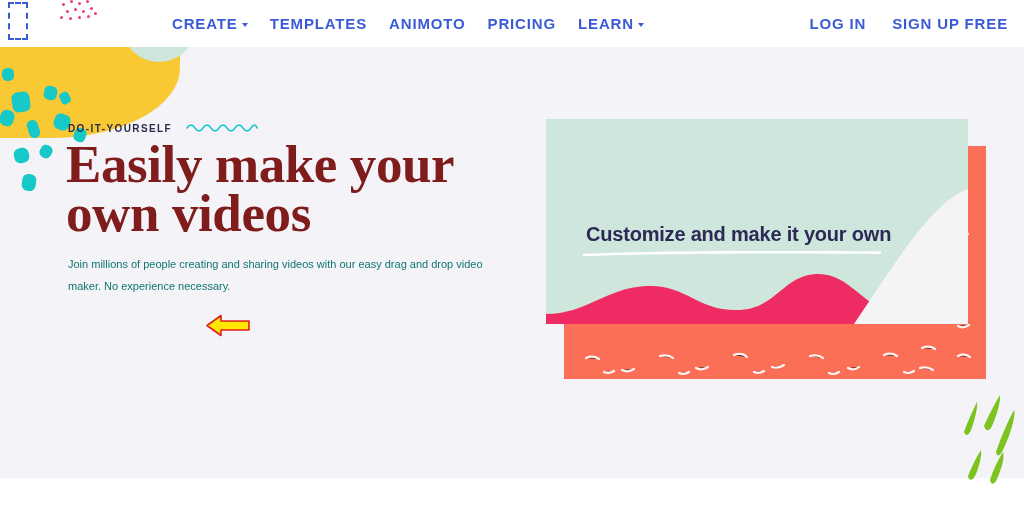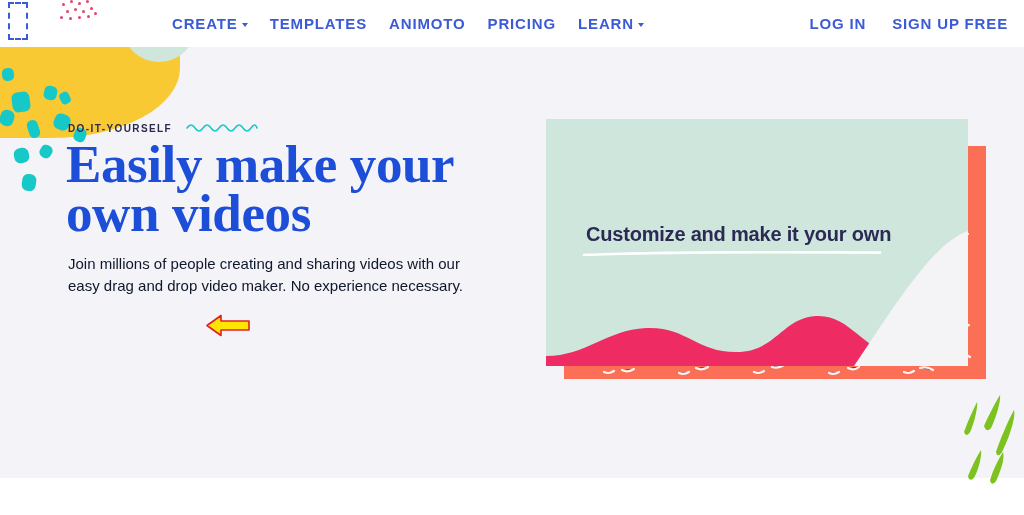--- a/index.html
+++ b/index.html
@@ -164,31 +164,31 @@
   .squiggle { display: block; }
 
   .headline {
     position: absolute;
     left: 66px; top: 140px;
     width: 430px;
     font-family: "Liberation Serif", serif;
     font-weight: bold;
     font-size: 53px;
     line-height: 49px;
-    color: #1d4ed8;
+    color: #7f1d1d;
     letter-spacing: -0.4px;
   }
 
   .subcopy {
     position: absolute;
     left: 68px; top: 253px;
     width: 415px;
-    font-size: 15px;
+    font-size: 11px;
     line-height: 22px;
-    color: #0f172a;
+    color: #0f766e;
   }
 
   .cta-button {
     position: absolute;
     left: 68px; top: 312px;
     width: 138px; height: 27px;
     background: #243e8e;
     border: none;
     border-radius: 14px;
     color: #ffffff;
@@ -218,21 +218,21 @@
   .coral-frame {
     position: absolute;
     left: 18px; top: 27px;
     width: 422px; height: 233px;
     background: #fa6f56;
     overflow: hidden;
   }
   .mint-card {
     position: absolute;
     left: 0; top: 0;
-    width: 422px; height: 247px;
+    width: 422px; height: 205px;
     background: #cfe6dd;
     overflow: hidden;
   }
   .card-text {
     position: absolute;
     left: 40px; top: 104px;
     font-size: 20px;
     font-weight: bold;
     color: #2b2a55;
     letter-spacing: -0.2px;

